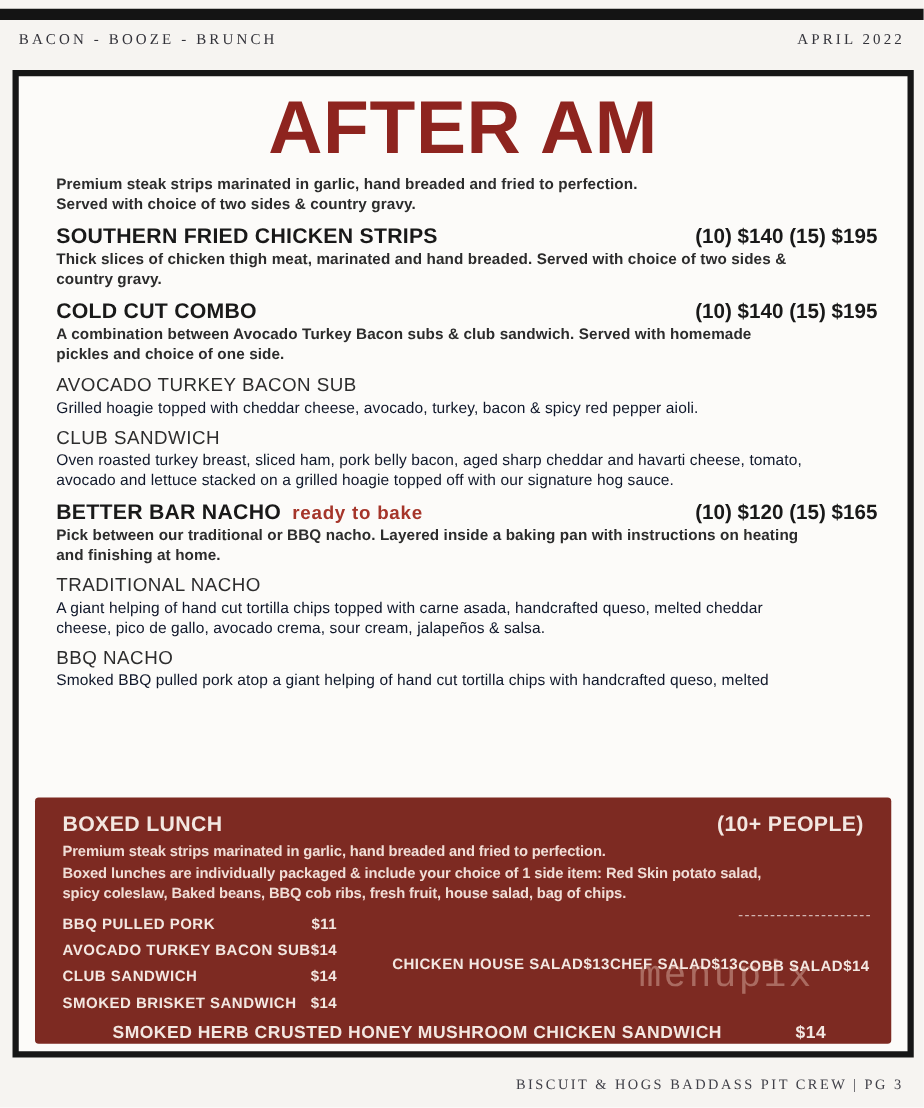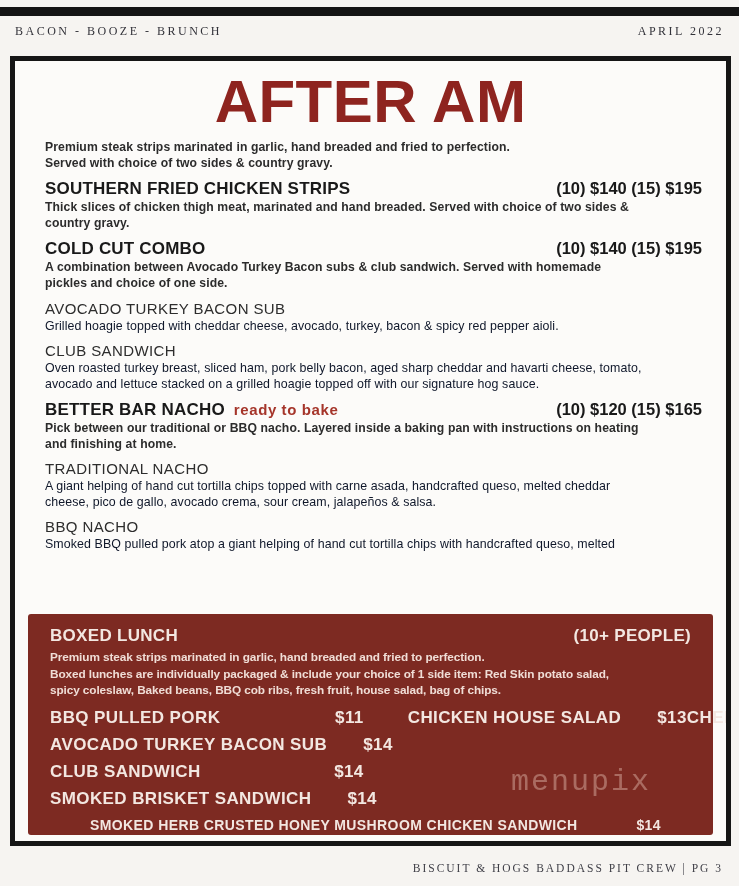--- a/index.html
+++ b/index.html
@@ -24,22 +24,22 @@
   .d2{font-size:12.4px;color:#0f172a;line-height:1.3;white-space:nowrap;letter-spacing:0.1px;}
   .boxed{margin:auto 13px 6px;background:#7d2a22;border-radius:3px;color:#f3e7e1;
         padding:12px 22px 2px;position:relative;box-sizing:border-box;}
   .bl-head{display:flex;justify-content:space-between;align-items:baseline;
         font-size:17px;font-weight:bold;letter-spacing:0.3px;margin-bottom:3px;}
   .bl-desc{font-size:11.8px;font-weight:bold;color:#f0ddd6;line-height:1.4;white-space:nowrap;letter-spacing:-0.1px;}
   .bl-cols{display:flex;margin-top:9px;}
   .col-l{width:53%;box-sizing:border-box;padding-right:26px;display:flex;flex-direction:column;gap:7px;}
   .col-r{flex:1;box-sizing:border-box;padding-left:18px;padding-right:8px;display:flex;
         flex-direction:row;justify-content:space-between;}
-  .bl-row{display:flex;justify-content:space-between;align-items:flex-start;
-        font-size:17px;font-weight:bold;letter-spacing:0.4px;gap:36px;}
+  .bl-row{display:flex;justify-content:space-between;align-items:center;
+        font-size:12px;font-weight:bold;letter-spacing:0.4px;}
   .cobb{border-top:1px dashed rgba(255,255,255,0.65);padding-top:4px;}
   .bl-row-full{display:flex;justify-content:space-between;align-items:baseline;margin-top:8px;
         font-size:14px;font-weight:bold;letter-spacing:0.4px;padding-right:30px;margin-left:40px;}
   .bl-price{white-space:nowrap;}
   .bl-name{white-space:nowrap;}
   .watermark{position:absolute;right:62px;bottom:36px;font-size:30px;letter-spacing:2px;
         color:rgba(255,228,216,0.35);font-family:Liberation Mono, monospace;pointer-events:none;}
   .footer{position:absolute;right:16px;bottom:12px;font-family:"Liberation Serif",serif;
         font-size:11.5px;letter-spacing:2px;color:#3f3f47;}
 </style>

